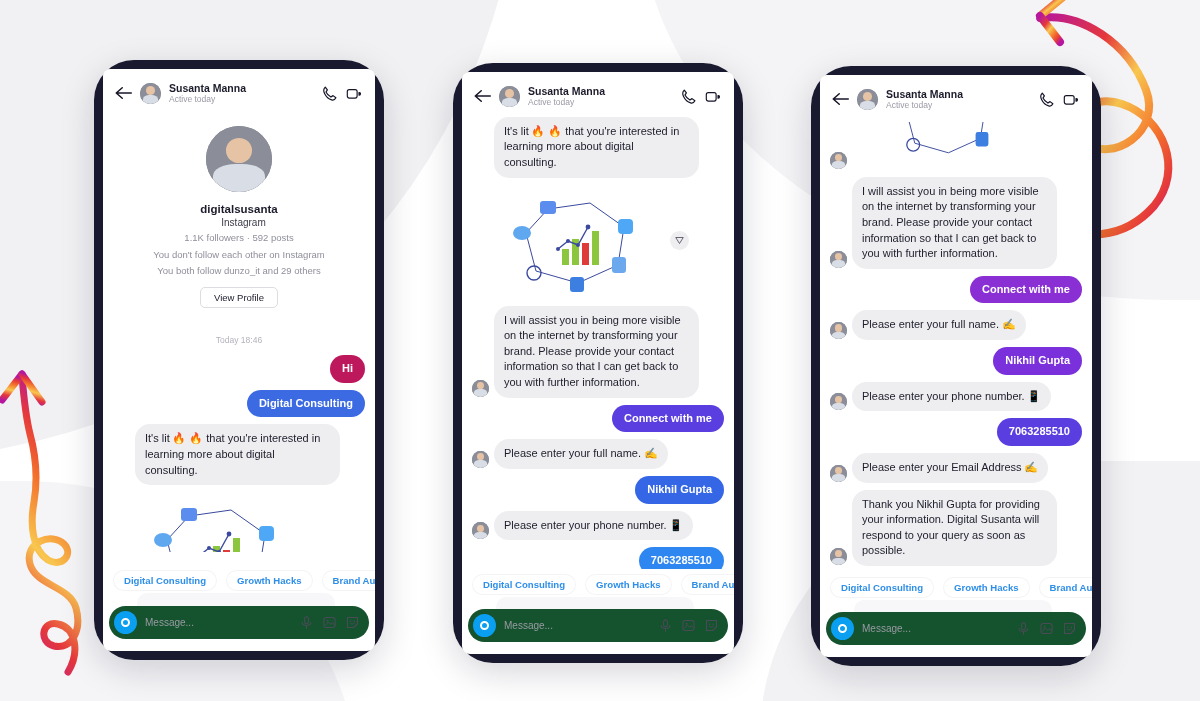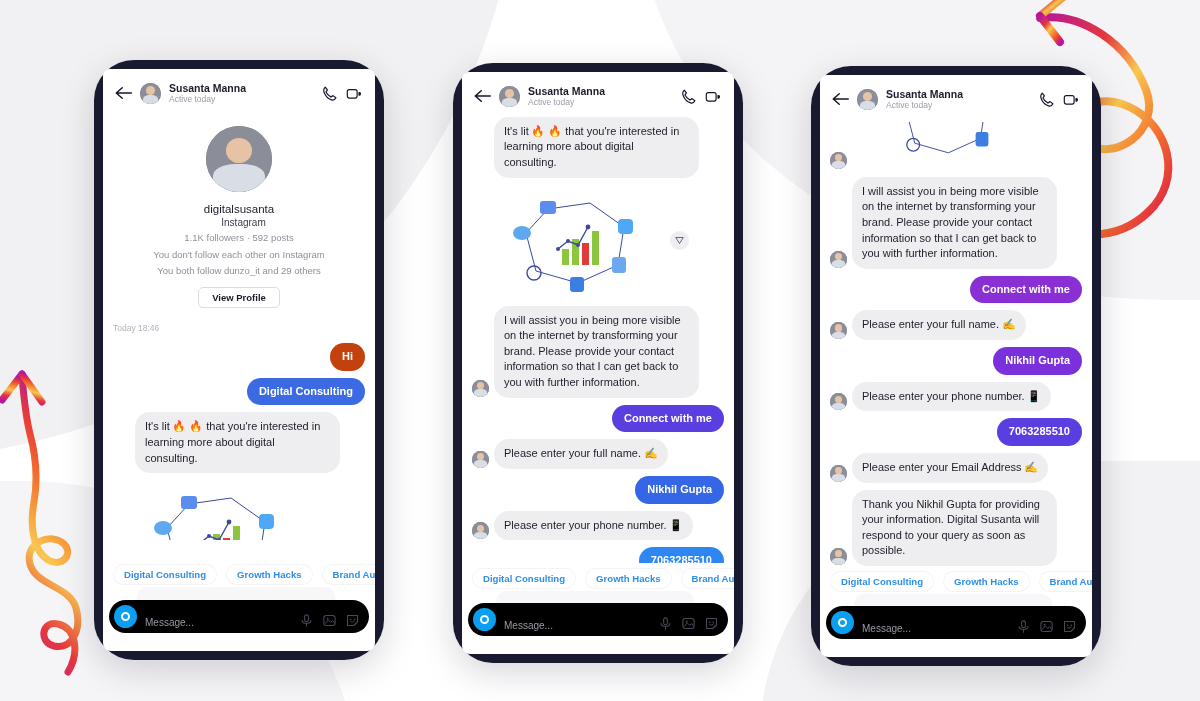--- a/index.html
+++ b/index.html
@@ -105,38 +105,38 @@
   
   .profile-block {
     display: flex; flex-direction: column; align-items: center;
     padding: 12px 4px 4px;
   }
   .profile-pic {
     width: 66px; height: 66px; border-radius: 50%;
     overflow: hidden; background: #6f727e; position: relative;
   }
   .profile-handle {
-    font-size: 11.5px; font-weight: normal; color: #1b1b2b;
+    font-size: 11.5px; font-weight: bold; color: #1b1b2b;
     margin-top: 11px;
   }
   .profile-platform { font-size: 10px; color: #3c3c4a; margin-top: 2px; padding-left: 9px; }
   .profile-meta {
     font-size: 9.5px; color: #8f8f9b; margin-top: 3px; text-align: left;
     line-height: 1.45;
   }
   .view-profile-btn {
     margin-top: 9px;
-    font-size: 9.5px; font-weight: bold; color: #1b1b2b;
+    font-size: 9.5px; font-weight: normal; color: #1b1b2b;
     background: #fff; border: 1px solid #dcdce2;
     border-radius: 5px; padding: 4px 13px;
     cursor: pointer;
   }
   .day-stamp {
-    text-align: left; font-size: 8.5px; color: #b2b2bc;
-    margin: 4px 0 3px;
+    text-align: center; font-size: 8.5px; color: #b2b2bc;
+    margin: 16px 0 3px;
   }
 
   
   .row { display: flex; align-items: flex-end; gap: 5px; }
   .row.out { justify-content: flex-end; }
   .row-avatar {
     width: 17px; height: 17px; border-radius: 50%;
     background: #7c7f8c; flex: 0 0 auto; overflow: hidden;
     position: relative; margin-bottom: 1px;
   }
@@ -146,21 +146,21 @@
     font-size: 11px; line-height: 1.42;
     padding: 7px 10px;
     border-radius: 15px;
     word-wrap: break-word;
   }
   .bubble.in  { background: #eeeef1; color: #1d1d2b; }
   .bubble.out { color: #fff; font-weight: bold; padding: 6px 12px; }
   .bubble.out.short { border-radius: 50px; }
   .bubble p + p { margin-top: 9px; }
 
-  .bb-purple  { background: #c2410c; }
+  .bb-purple  { background: #be185d; }
   .bb-blue    { background: #3b6ae2; }
   .bb-violet  { background: #8a2fd4; }
   .bb-violet2 { background: #7a30da; }
   .bb-indigo  { background: #5a3ee0; }
   .bb-blue2   { background: #3566e6; }
   .bb-blue3   { background: #2e86f0; }
 
   
   .info-img {
     width: 175px; height: 110px;
@@ -193,24 +193,24 @@
     white-space: nowrap;
     box-shadow: 0 0 0 1px #f4f4f7 inset;
     cursor: pointer;
   }
   .qr-ghost {
     height: 13px; margin: 2px 40px 0 34px;
     background: #f7f7f9; border-radius: 10px 10px 0 0;
   }
   .composer {
     flex: 0 0 auto;
-    display: flex; align-items: flex-end; gap: 8px;
-    margin: 0 6px 18px;
+    display: flex; align-items: center; gap: 8px;
+    margin: 0 6px 12px;
     padding: 5px 9px 5px 5px;
-    background: #000000;
+    background: #14532d;
     border-radius: 20px;
     position: relative; z-index: 4;
   }
   .cam-btn {
     width: 23px; height: 23px; border-radius: 50%;
     background: #0a9ff0;
     display: flex; align-items: center; justify-content: center;
     flex: 0 0 auto;
     cursor: pointer;
   }

